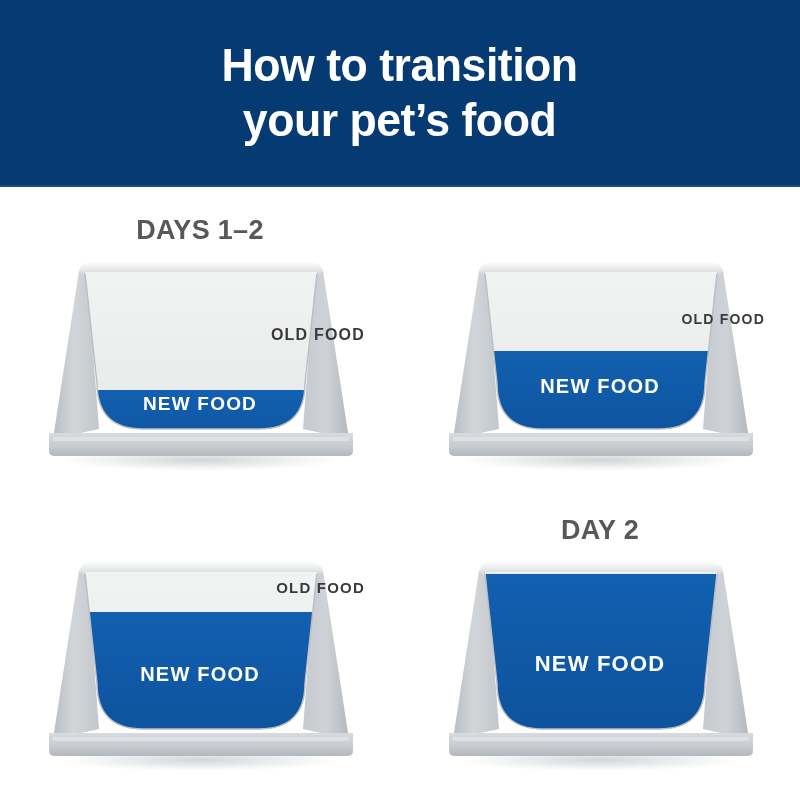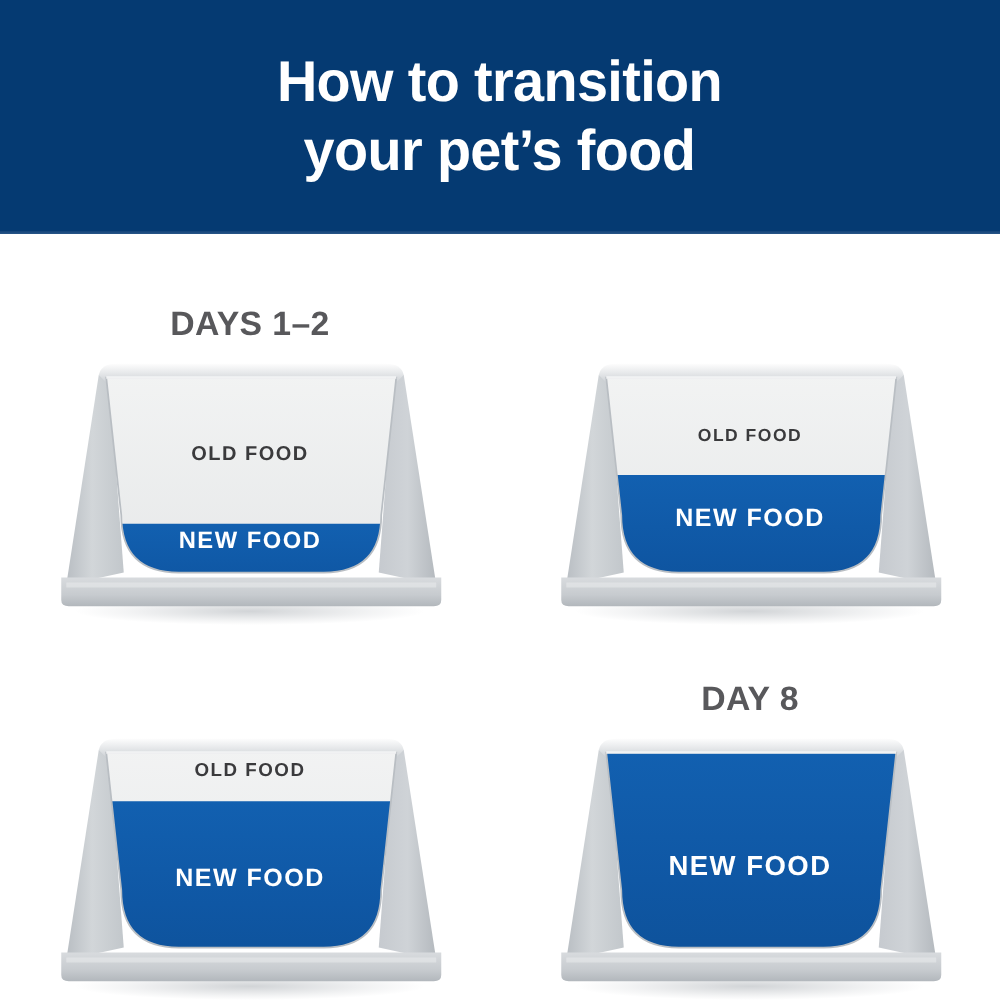--- a/index.html
+++ b/index.html
@@ -54,21 +54,20 @@
     top: 187px;
     width: 800px;
     height: 613px;
     display: grid;
     grid-template-columns: 400px 400px;
     grid-template-rows: 300px 313px;
   }
   .panel {
     position: relative;
     width: 400px;
-    margin-top: 29px;
   }
   .panel-label {
     position: absolute;
     left: 0;
     top: 28px;
     width: 400px;
     text-align: center;
     font-size: 27px;
     font-weight: bold;
     color: #58585b;
@@ -89,20 +88,21 @@
   .food-label {
     position: absolute;
     width: 100%;
     text-align: center;
     font-weight: bold;
     letter-spacing: 1.2px;
     pointer-events: none;
   }
   .old-label {
     color: #3a3a3c;
+    text-align: right;
   }
   .new-label {
     color: #ffffff;
   }
 </style>
 </head>
 <body>
 
 <div id="page">
 
@@ -293,21 +293,21 @@
       <rect x="0" y="61" width="330" height="164" fill="url(#newg2)"></rect>
     </g>
     <path d="M 50 22 L 282 22 L 270 132 Q 270 178 224 178 L 108 178 Q 62 178 62 132 Z" fill="none" stroke="#b9bec3" stroke-width="1.4"></path>
     <path d="M 50 22 L 282 22" stroke="#ffffff" stroke-width="2" opacity="0.8"></path>
   </svg>
           <div class="food-label old-label" style="top: 28px; font-size: 15px;">OLD FOOD</div>
           <div class="food-label new-label" style="top: 112px; font-size: 20px;">NEW FOOD</div>
         </div>
       </div>
       <div class="panel">
-        <div class="panel-label">DAY 8</div>
+        <div class="panel-label">DAY 2</div>
         <div class="bowl-wrap">
   <svg class="bowl-svg" viewBox="0 0 330 225">
     <defs>
       <linearGradient id="shellLg3" x1="0" y1="0" x2="1" y2="0">
         <stop offset="0" stop-color="#b9bec3"></stop>
         <stop offset="0.45" stop-color="#d2d6d9"></stop>
         <stop offset="1" stop-color="#c2c7cb"></stop>
       </linearGradient>
       <linearGradient id="shellRg3" x1="0" y1="0" x2="1" y2="0">
         <stop offset="0" stop-color="#c6cacf"></stop>

